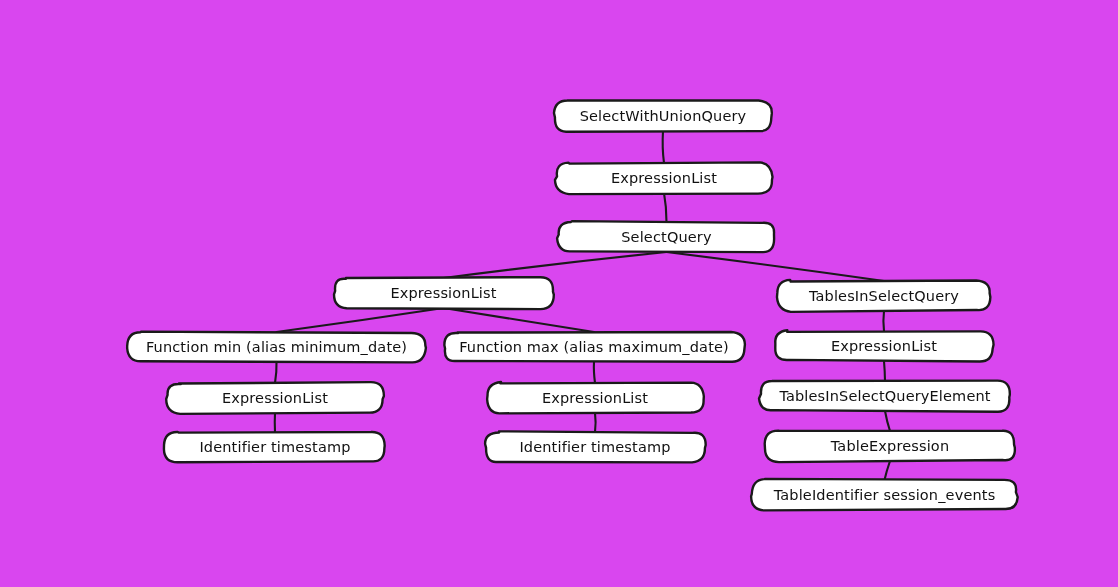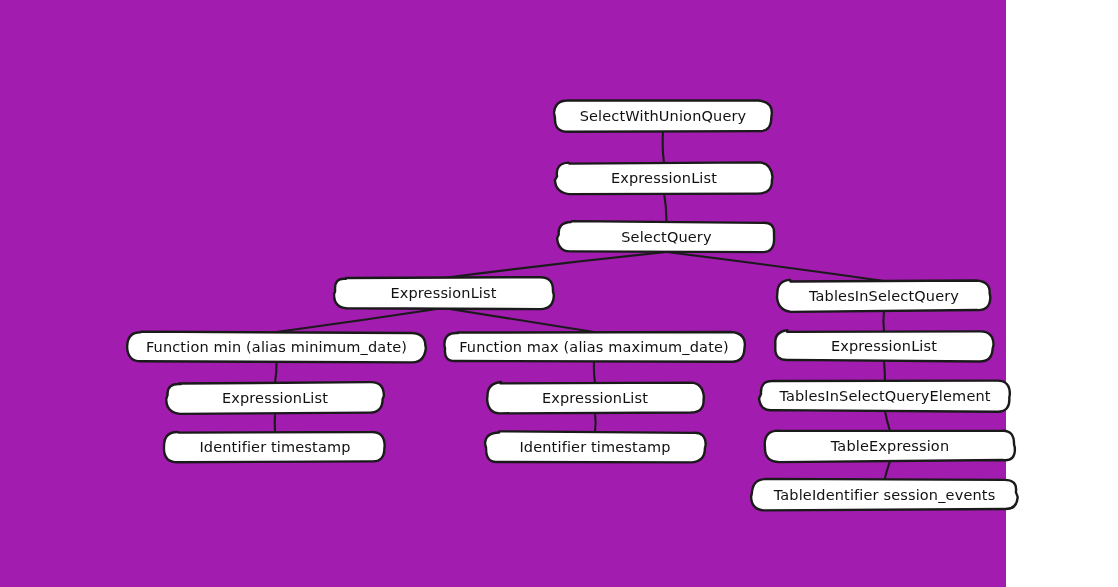--- a/index.html
+++ b/index.html
@@ -8,23 +8,23 @@
     background: #ffffff;
   }
   body {
     width: 1118px;
     height: 587px;
     overflow: hidden;
     font-family: "DejaVu Sans", sans-serif;
   }
   #diagram-root {
     position: relative;
-    width: 1006px;
+    width: 1118px;
     height: 587px;
-    background: #a21caf;
+    background: #d946ef;
   }
   svg#tree-svg {
     display: block;
     width: 1118px;
     height: 587px;
   }
   .edge-line {
     stroke: #1a1a1a;
     stroke-width: 2.1;
     stroke-linecap: round;

